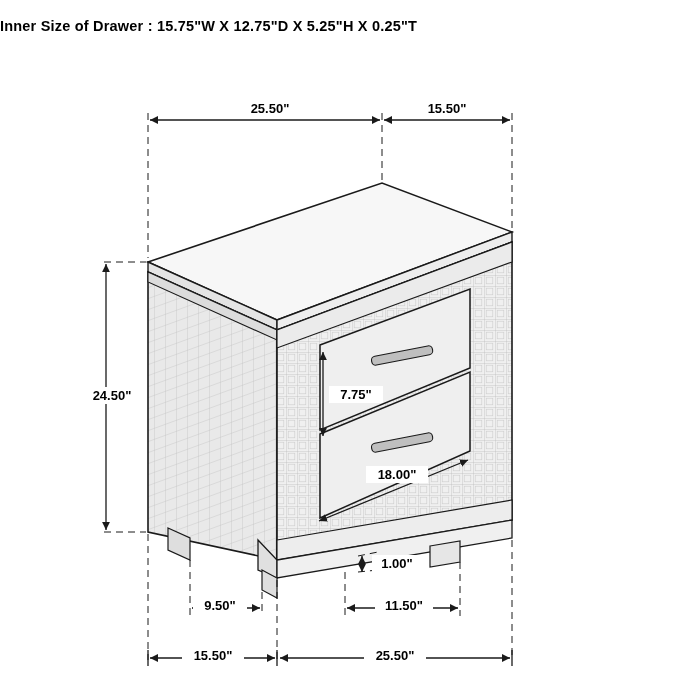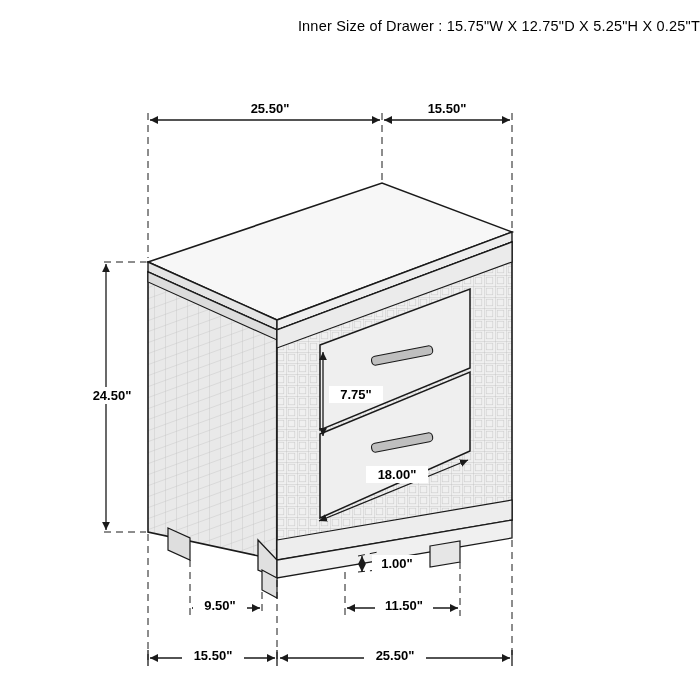--- a/index.html
+++ b/index.html
@@ -18,23 +18,23 @@
   #stage {
     position: relative;
     width: 700px;
     height: 700px;
   }
   #title {
     position: absolute;
     top: 18px;
     left: 0;
     width: 700px;
-    text-align: right;
+    text-align: left;
     font-size: 14.5px;
-    font-weight: normal;
+    font-weight: bold;
     letter-spacing: 0.2px;
     color: #000;
   }
   svg#diagram {
     position: absolute;
     top: 0;
     left: 0;
     width: 700px;
     height: 700px;
   }

